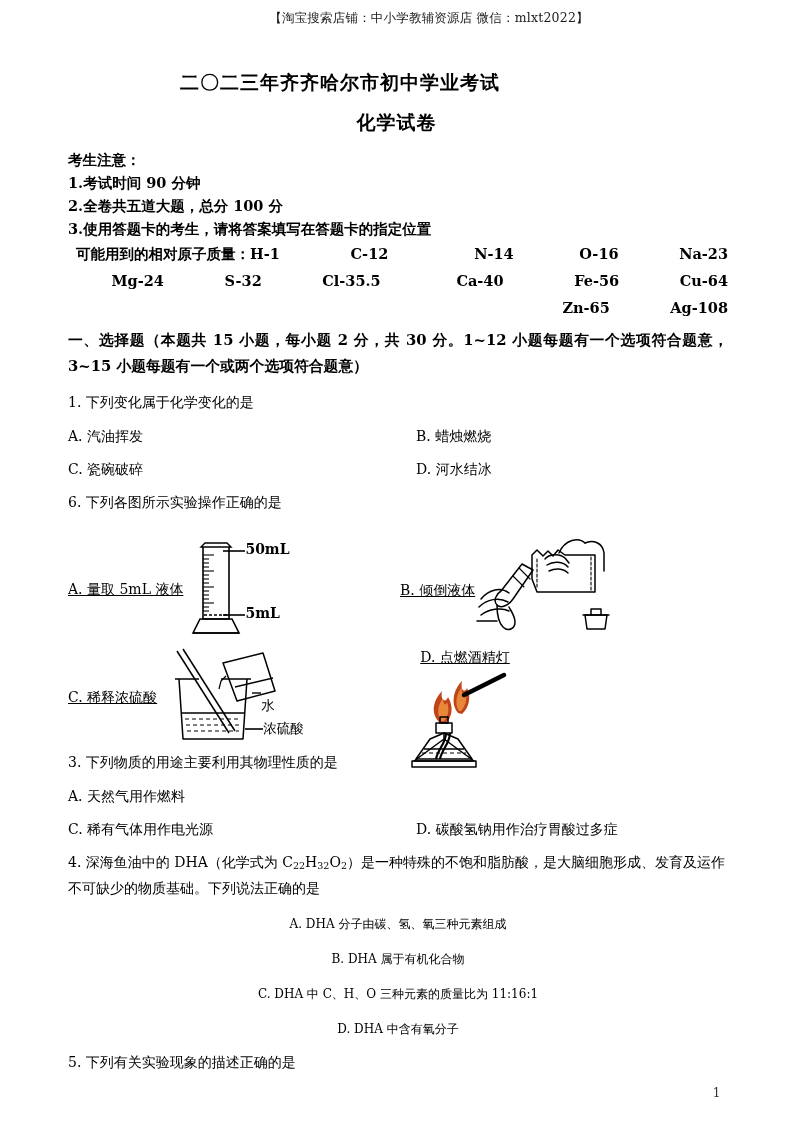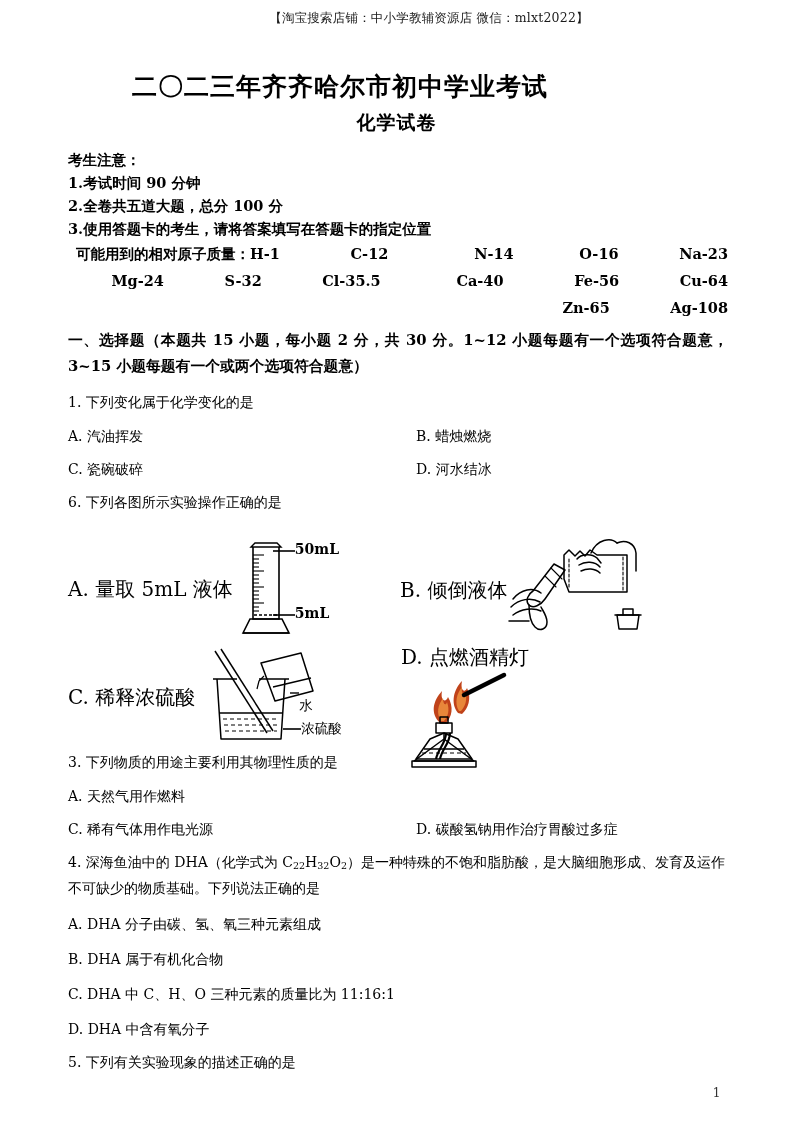--- a/index.html
+++ b/index.html
@@ -35,21 +35,21 @@
     box-sizing: border-box;
   }
 
   
   .doc-title {
     position: absolute;
     top: 70px;
     left: 0;
     width: 680px;
     text-align: center;
-    font-size: 25px;
+    font-size: 19px;
     font-weight: bold;
     letter-spacing: 1px;
   }
   .doc-subtitle {
     position: absolute;
     top: 110px;
     left: 0;
     width: 793px;
     text-align: center;
     font-size: 19px;
@@ -106,45 +106,47 @@
     gap: 16px;
   }
   .opt-row .opt {
     font-size: 14px;
     line-height: 20px;
   }
   .opt-row .opt.left  { width: 332px; flex: 0 0 332px; }
   .opt-row .opt.right { flex: 1 1 auto; }
 
   .opt-stack .opt-single {
-    font-size: 14px;
+    font-size: 12px;
     line-height: 20px;
     margin-top: 15px;
+    text-align: center;
   }
 
   sub {
     font-size: 0.68em;
     vertical-align: -0.25em;
   }
 
   
   .fig-block {
     position: relative;
     margin-top: 6px;
     height: 222px;
   }
   .fig-cell {
     position: absolute;
     display: flex;
     align-items: center;
   }
   .fig-label {
-    font-size: 20px;
+    font-size: 14px;
     line-height: 20px;
     white-space: nowrap;
+    text-decoration: underline;
   }
   .fig-art { position: relative; }
 
   
   .cell-a { left: 0px;   top: 18px; }
   .cell-b { left: 332px; top: 18px; }
   .cell-c { left: 0px;   top: 128px; }
   .cell-d { left: 332px; top: 128px; flex-direction: column; }
 
   

